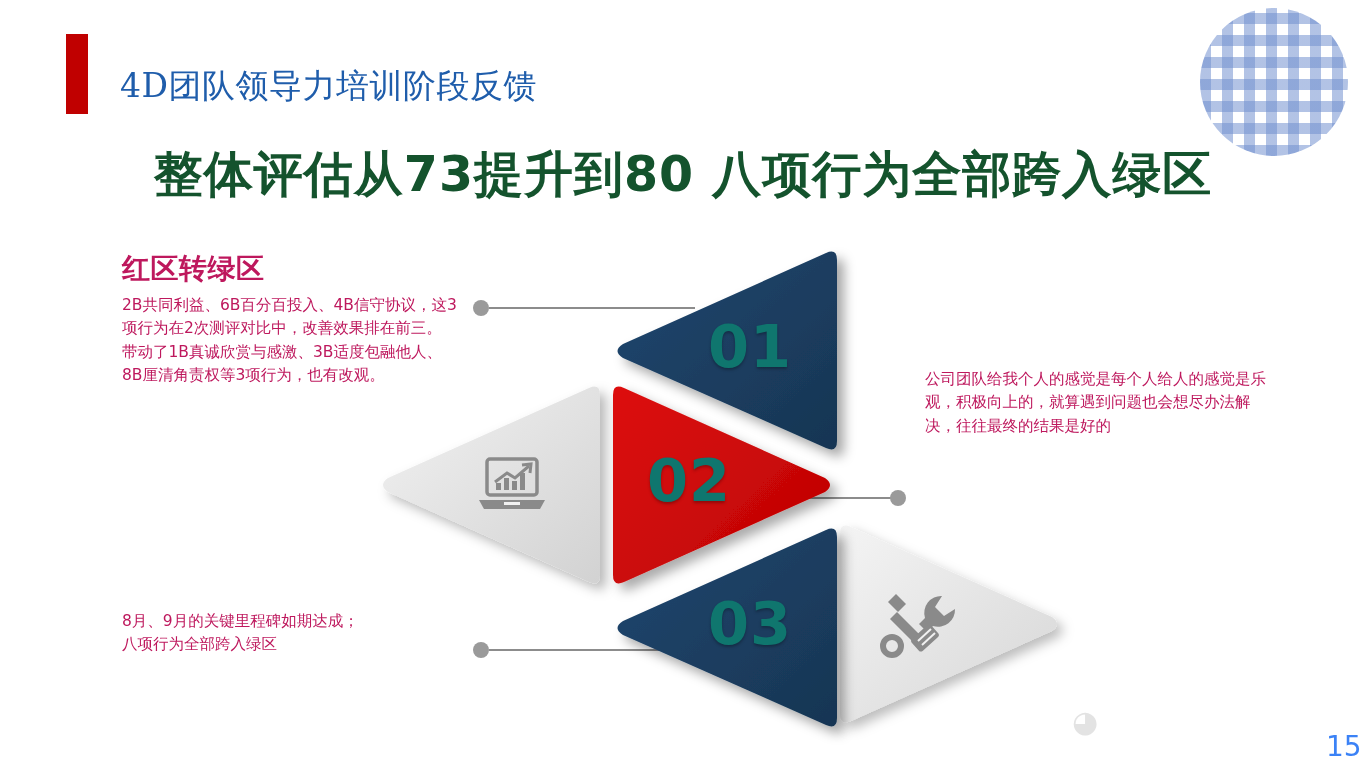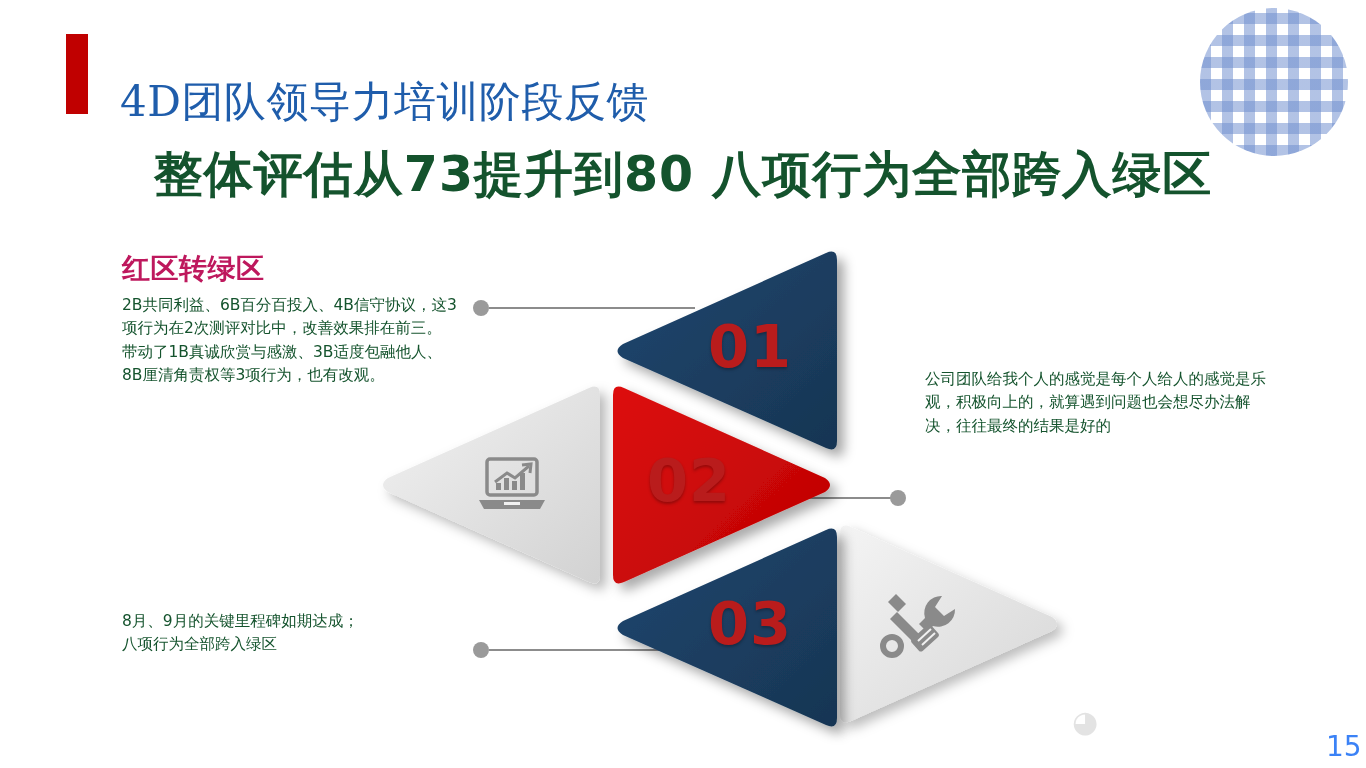--- a/index.html
+++ b/index.html
@@ -21,40 +21,40 @@
       repeating-linear-gradient(0deg,  rgba(108,140,206,.55) 0 11px, rgba(255,255,255,0) 11px 22px);
     opacity:.95;
   }
 
   
   .redbar{
     position:absolute; left:66px; top:34px; width:22px; height:80px;
     background:#c00000;
   }
   .kicker{
-    position:absolute; left:120px; top:74px;
-    font-size:42px; color:#1f5dab; letter-spacing:.5px;
+    position:absolute; left:120px; top:64px;
+    font-size:33px; color:#1f5dab; letter-spacing:.5px;
     font-family:"DejaVu Serif","Liberation Serif",serif;
     white-space:nowrap;
   }
   .headline{
     position:absolute; left:0; right:0; top:142px;
     text-align:center;
     font-size:49px; font-weight:bold; color:#14532d;
     letter-spacing:1px; white-space:nowrap;
   }
 
   
   .block{ position:absolute; }
   .block h3{
     font-size:28px; font-weight:bold; color:#be185d;
     letter-spacing:.5px; margin-bottom:6px; white-space:nowrap;
   }
   .block p{
-    font-size:15.5px; line-height:1.5; color:#14532d;
+    font-size:15.5px; line-height:1.5; color:#be185d;
   }
   #block-red     { left:122px; top:250px; width:338px; }
   #block-mile    { left:122px; top:610px; width:338px; }
   #block-cohesion{ left:925px; top:368px; width:345px; }
 
   
   .conn{ position:absolute; height:2px; background:#8c8c8c; }
   .dot{
     position:absolute; width:16px; height:16px; border-radius:50%;
     background:#9a9a9a;
@@ -63,21 +63,21 @@
   #dot-1 { left:473px; top:300px; }
   #conn-3{ left:489px; top:649px; width:206px; }
   #dot-3 { left:473px; top:642px; }
   #conn-2{ left:806px; top:497px; width:88px; }
   #dot-2 { left:890px; top:490px; }
 
   
   .tri{ position:absolute; }
   .tri svg{ display:block; overflow:visible; }
   .tri .num{
-    position:absolute; color:#b91c1c; font-weight:bold;
+    position:absolute; color:#0f766e; font-weight:bold;
     font-size:59px; letter-spacing:1px;
     text-shadow:0 2px 3px rgba(0,0,0,.28);
   }
 
   
   #tri-01{ left:612px; top:248px; width:225px; height:205px; }
   #tri-01 .num{ left:96px; top:64px; }
   
   #tri-02{ left:597px; top:383px; width:222px; height:204px;padding-left:16px; }
   #tri-02 .num{ left:50px; top:63px; }

